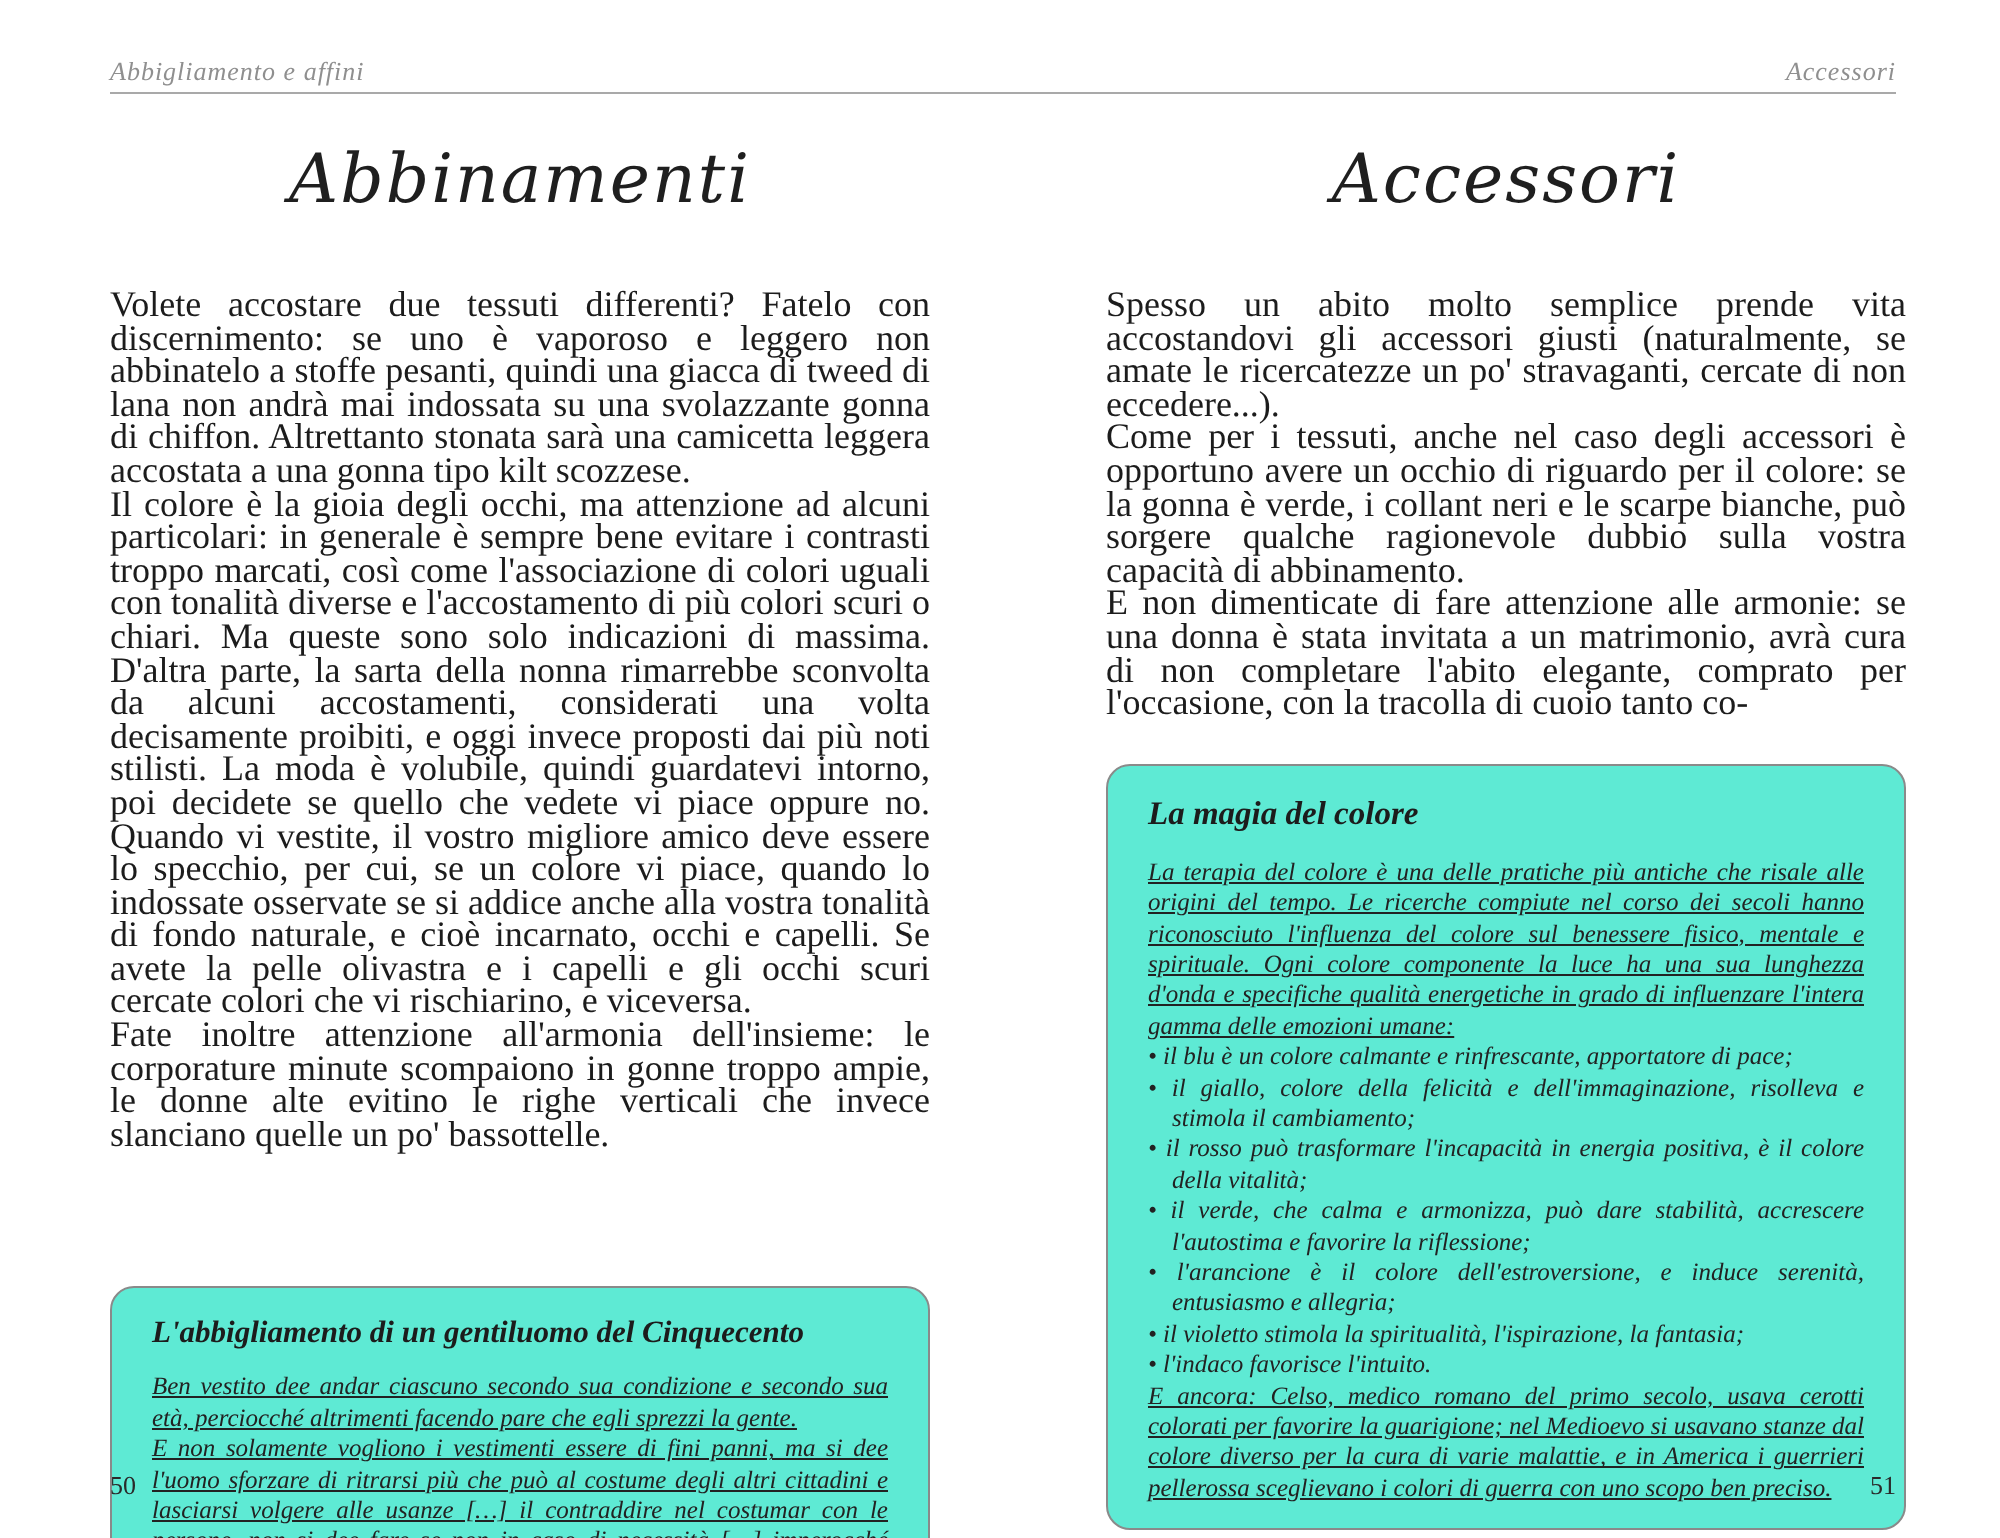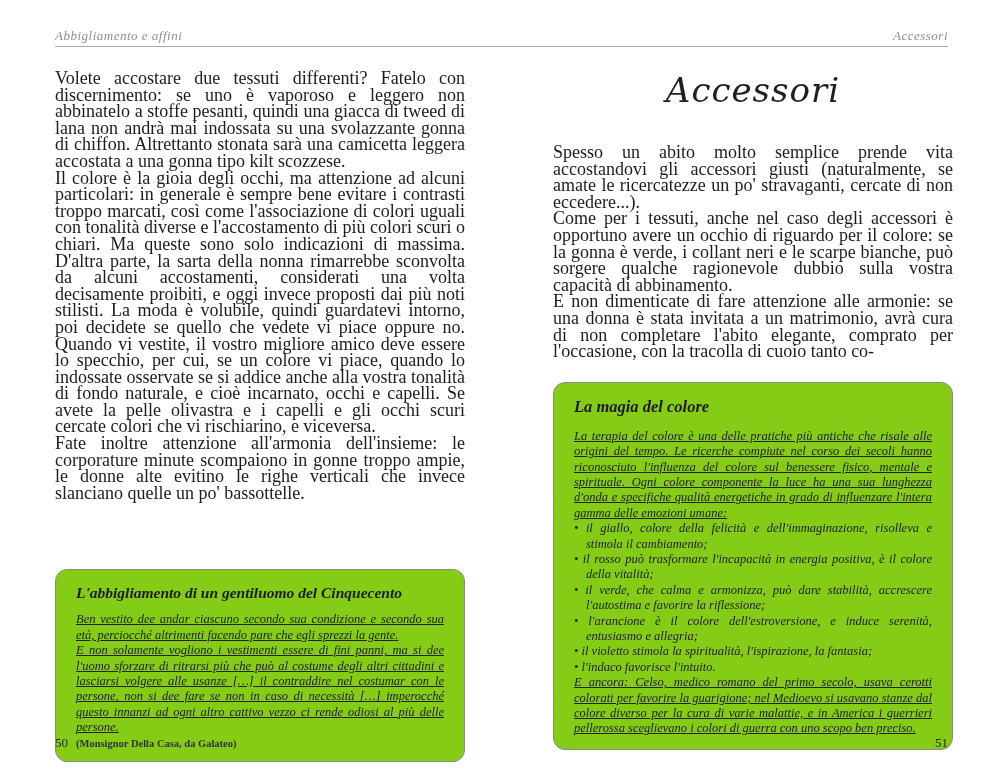--- a/index.html
+++ b/index.html
@@ -42,21 +42,21 @@
   .body-text p {
     font-size:18px; line-height:16.6px;
     text-align:justify;
   }
 
   
   .callout-box {
     border:1px solid #8a8a8a;
     border-radius:12px;
     padding:14px 20px 12px 20px;
-    background:#84cc16;
+    background:#5eead4;
   }
   .box-left  { margin-top:68px; }
   .box-right { margin-top:22px; }
 
   .box-title {
     font-style:italic; font-weight:bold;
     font-size:15.5px; color:#1c1c1c;
     margin-bottom:10px;
   }
   .box-right .box-title { font-size:16.5px; margin-bottom:12px; }
@@ -90,20 +90,21 @@
 
 <div class="spread">
 
   <div class="running-head">
     <span>Abbigliamento e affini</span>
     <span>Accessori</span>
   </div>
   <div class="head-rule"></div>
 
   <section class="page page-left">
+    <h1 class="chapter-title">Abbinamenti</h1>
 
     <div class="body-text">
       <p>Volete accostare due tessuti differenti? Fatelo con discernimento: se uno è vaporoso e leggero non abbinatelo a stoffe pesanti, quindi una giacca di tweed di lana non andrà mai indossata su una svolazzante gonna di chiffon. Altrettanto stonata sarà una camicetta leggera accostata a una gonna tipo kilt scozzese.</p>
       <p>Il colore è la gioia degli occhi, ma attenzione ad alcuni particolari: in generale è sempre bene evitare i contrasti troppo marcati, così come l'associazione di colori uguali con tonalità diverse e l'accostamento di più colori scuri o chiari. Ma queste sono solo indicazioni di massima. D'altra parte, la sarta della nonna rimarrebbe sconvolta da alcuni accostamenti, considerati una volta decisamente proibiti, e oggi invece proposti dai più noti stilisti. La moda è volubile, quindi guardatevi intorno, poi decidete se quello che vedete vi piace oppure no. Quando vi vestite, il vostro migliore amico deve essere lo specchio, per cui, se un colore vi piace, quando lo indossate osservate se si addice anche alla vostra tonalità di fondo naturale, e cioè incarnato, occhi e capelli. Se avete la pelle olivastra e i capelli e gli occhi scuri cercate colori che vi rischiarino, e viceversa.</p>
       <p>Fate inoltre attenzione all'armonia dell'insieme: le corporature minute scompaiono in gonne troppo ampie, le donne alte evitino le righe verticali che invece slanciano quelle un po' bassottelle.</p>
     </div>
 
     <div class="callout-box box-left">
       <h2 class="box-title">L'abbigliamento di un gentiluomo del Cinquecento</h2>
       <p class="box-text">Ben vestito dee andar ciascuno secondo sua condizione e secondo sua età, perciocché altrimenti facendo pare che egli sprezzi la gente.</p>
@@ -118,20 +119,21 @@
     <div class="body-text">
       <p>Spesso un abito molto semplice prende vita accostandovi gli accessori giusti (naturalmente, se amate le ricercatezze un po' stravaganti, cercate di non eccedere...).</p>
       <p>Come per i tessuti, anche nel caso degli accessori è opportuno avere un occhio di riguardo per il colore: se la gonna è verde, i collant neri e le scarpe bianche, può sorgere qualche ragionevole dubbio sulla vostra capacità di abbinamento.</p>
       <p>E non dimenticate di fare attenzione alle armonie: se una donna è stata invitata a un matrimonio, avrà cura di non completare l'abito elegante, comprato per l'occasione, con la tracolla di cuoio tanto co-</p>
     </div>
 
     <div class="callout-box box-right">
       <h2 class="box-title">La magia del colore</h2>
       <p class="box-text">La terapia del colore è una delle pratiche più antiche che risale alle origini del tempo. Le ricerche compiute nel corso dei secoli hanno riconosciuto l'influenza del colore sul benessere fisico, mentale e spirituale. Ogni colore componente la luce ha una sua lunghezza d'onda e specifiche qualità energetiche in grado di influenzare l'intera gamma delle emozioni umane:</p>
       <ul class="box-bullets">
+        <li>il blu è un colore calmante e rinfrescante, apportatore di pace;</li>
         <li>il giallo, colore della felicità e dell'immaginazione, risolleva e stimola il cambiamento;</li>
         <li>il rosso può trasformare l'incapacità in energia positiva, è il colore della vitalità;</li>
         <li>il verde, che calma e armonizza, può dare stabilità, accrescere l'autostima e favorire la riflessione;</li>
         <li>l'arancione è il colore dell'estroversione, e induce serenità, entusiasmo e allegria;</li>
         <li>il violetto stimola la spiritualità, l'ispirazione, la fantasia;</li>
         <li>l'indaco favorisce l'intuito.</li>
       </ul>
       <p class="box-text">E ancora: Celso, medico romano del primo secolo, usava cerotti colorati per favorire la guarigione; nel Medioevo si usavano stanze dal colore diverso per la cura di varie malattie, e in America i guerrieri pellerossa sceglievano i colori di guerra con uno scopo ben preciso.</p>
     </div>
   </section>

